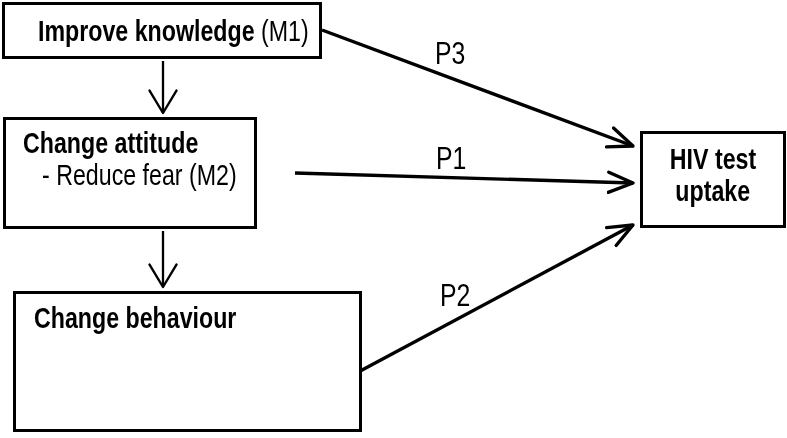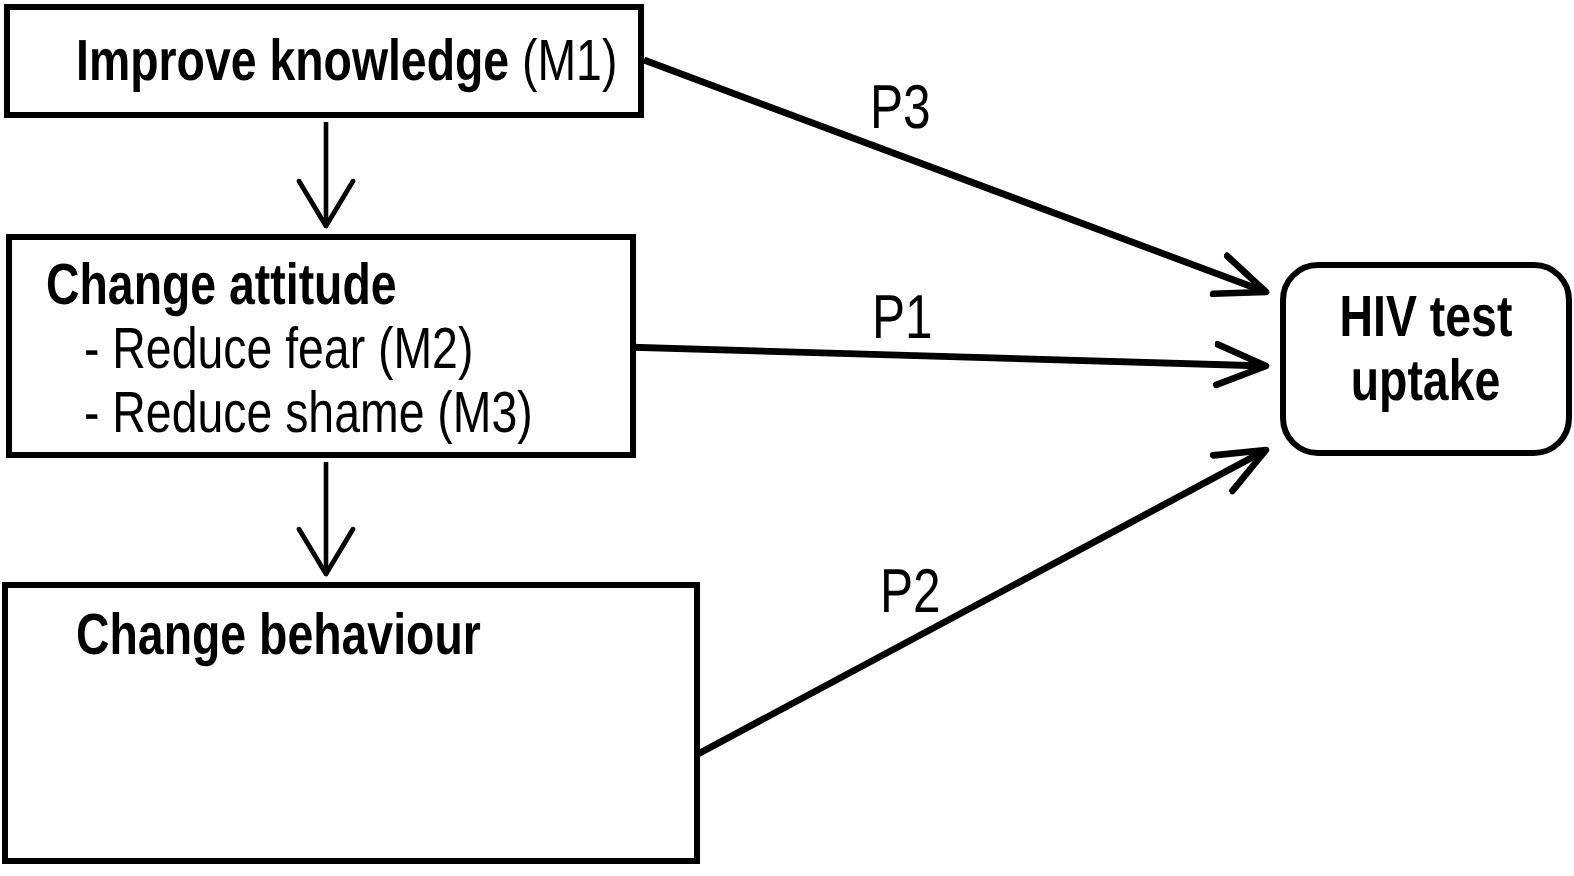--- a/index.html
+++ b/index.html
@@ -49,33 +49,33 @@
   .code {
     font-weight: 400;
     margin-left: 8px;
   }
   #box-improve-knowledge {
     left: 2px; top: 2px; width: 320px; height: 57px;
     display: flex; align-items: center;
     padding-left: 33px;
   }
   #box-change-attitude {
-    left: 3px; top: 117px; width: 315px; height: 112px;
+    left: 3px; top: 117px; width: 254px; height: 112px;
     padding: 7px 0 0 17px;
   }
   #box-change-behaviour {
-    left: 1px; top: 291px; width: 349px; height: 141px;
-    padding: 8px 0 0 34px;
+    left: 13px; top: 291px; width: 349px; height: 141px;
+    padding: 8px 0 0 18px;
   }
   #box-hiv-test-uptake {
     left: 640px; top: 131px; width: 146px; height: 97px;
     display: flex; flex-direction: column;
     align-items: center; justify-content: center;
     padding-bottom: 10px;
-    font-weight: 700; text-align: center; border-radius: 19px;
+    font-weight: 700; text-align: center;
   }
   .bullet-attitude { margin-left: 19px; }
   .bullet-behaviour { margin-left: 26px; }
   .path-label {
     position: absolute;
     font-size: 31px;
     line-height: 34px;
     font-weight: 400;
   }
   #label-p3 { left: 435px; top: 37px; }
@@ -112,23 +112,20 @@
     <div class="sqz">
       <span class="box-title">Improve knowledge</span><span class="code">(M1)</span>
     </div>
   </div>
 
   <div id="box-change-attitude" class="box">
     <div class="box-title sqz">Change attitude</div>
     <div class="bullet-attitude">
       <span class="sqz">- Reduce fear (M2)</span>
     </div>
-    <div class="bullet-attitude">
-      <span class="sqz">- Reduce shame (M3)</span>
-    </div>
   </div>
 
   <div id="box-change-behaviour" class="box">
     <div class="box-title sqz">Change behaviour</div>
   </div>
 
   <div id="box-hiv-test-uptake" class="box">
     <div class="sqz-c">HIV test</div>
     <div class="sqz-c">uptake</div>
   </div>

